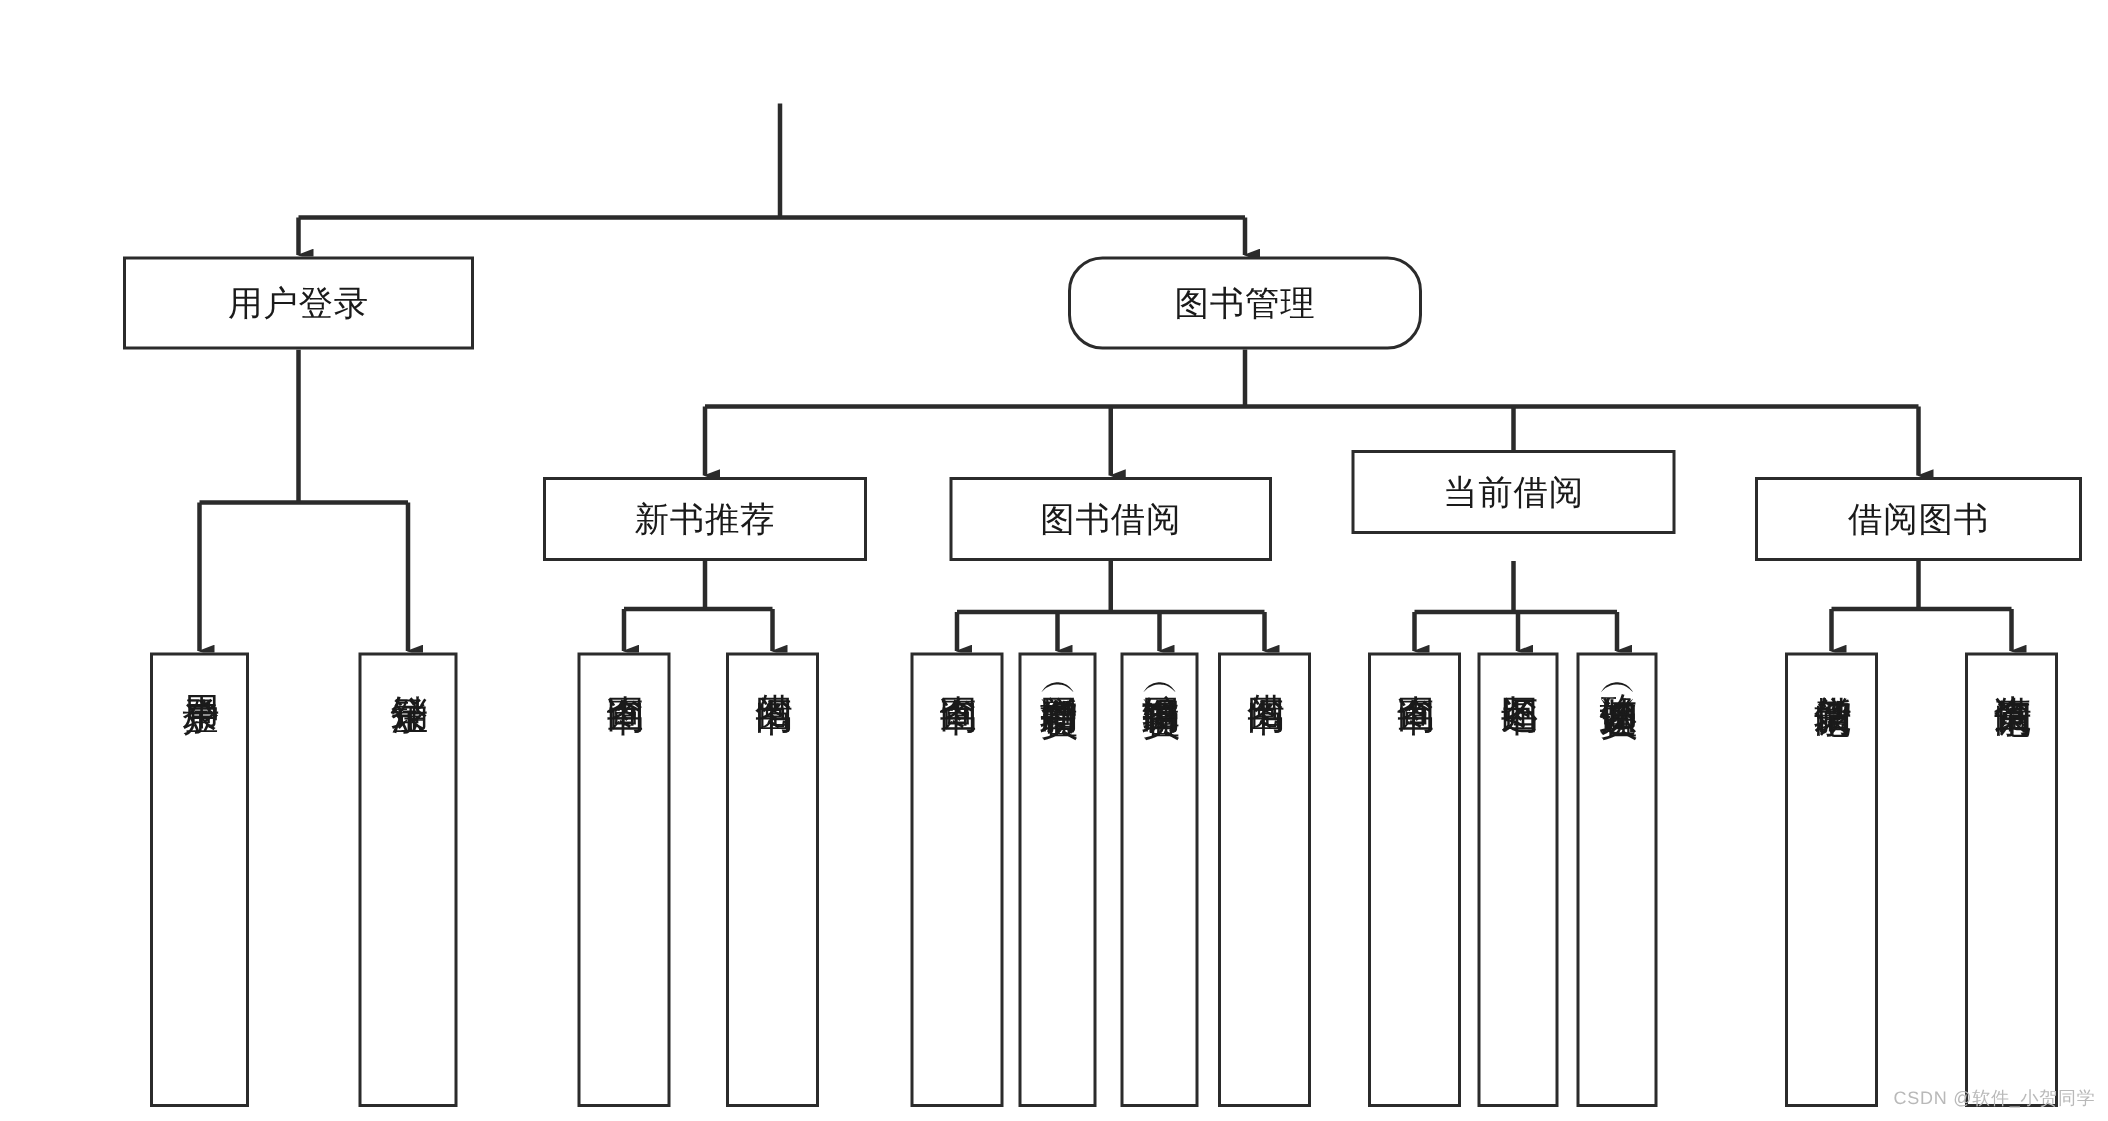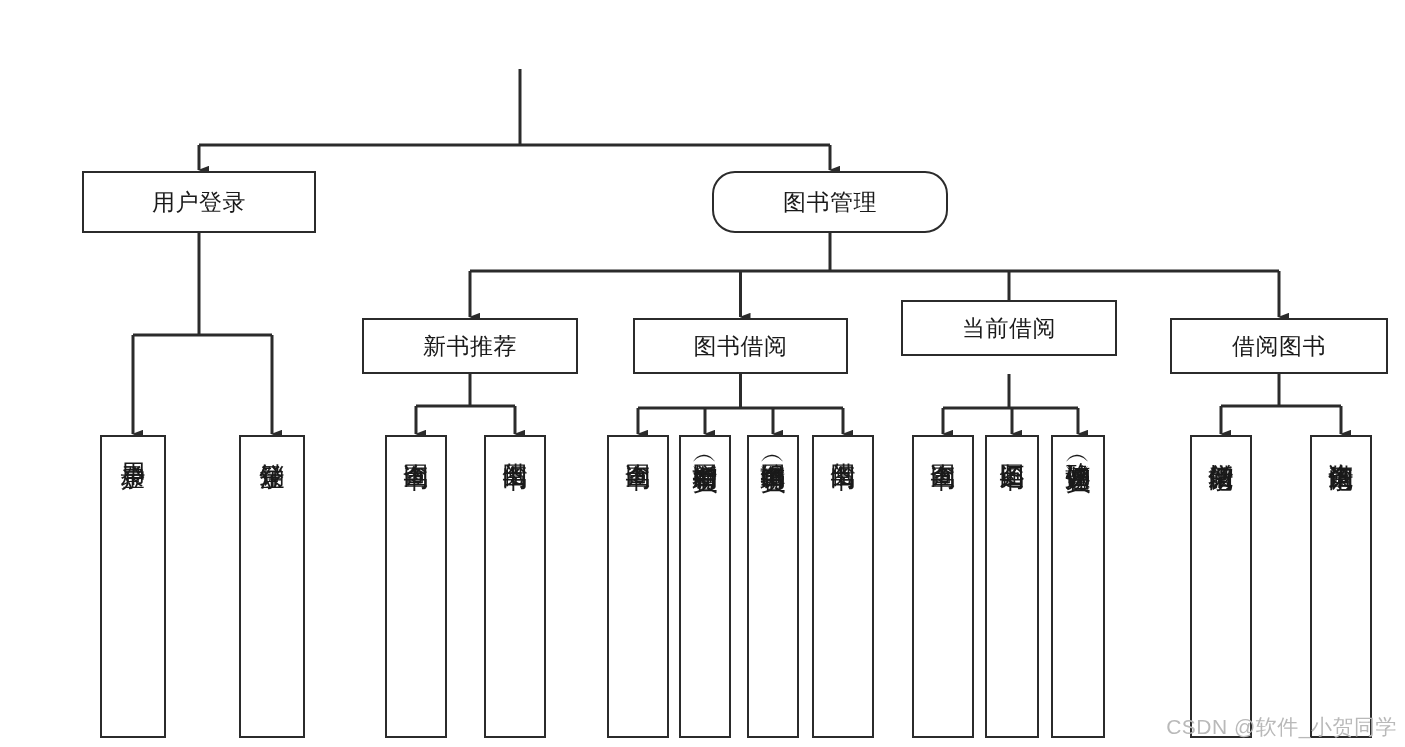--- a/index.html
+++ b/index.html
@@ -52,21 +52,21 @@
     letter-spacing: 1px;
     white-space: nowrap;
   }
   .node.root {
     font-size: 24px;
   }
   #watermark {
     position: absolute;
     right: 8px;
     bottom: 6px;
-    font-size: 21px;
+    font-size: 12px;
     color: #b9b9b9;
     letter-spacing: 0.5px;
     white-space: nowrap;
   }
 </style>
 </head>
 <body>
 
 <div id="diagram-root">
 

